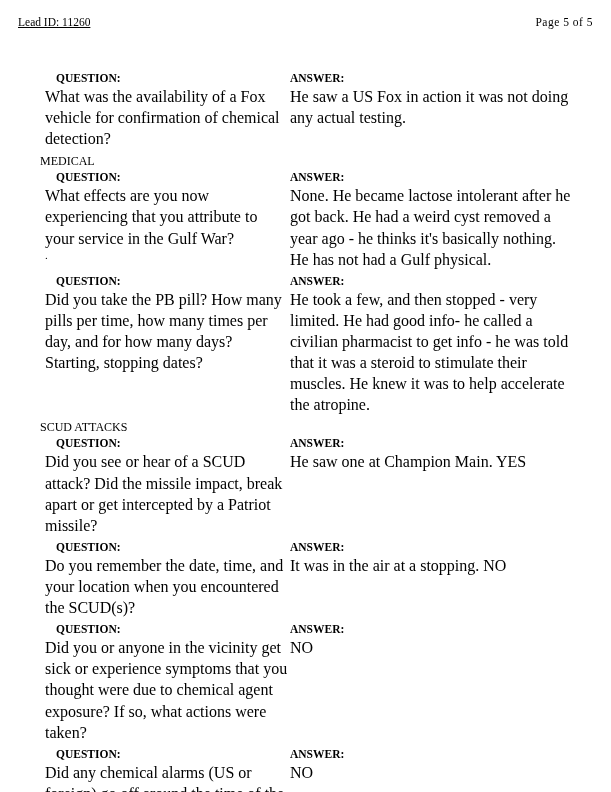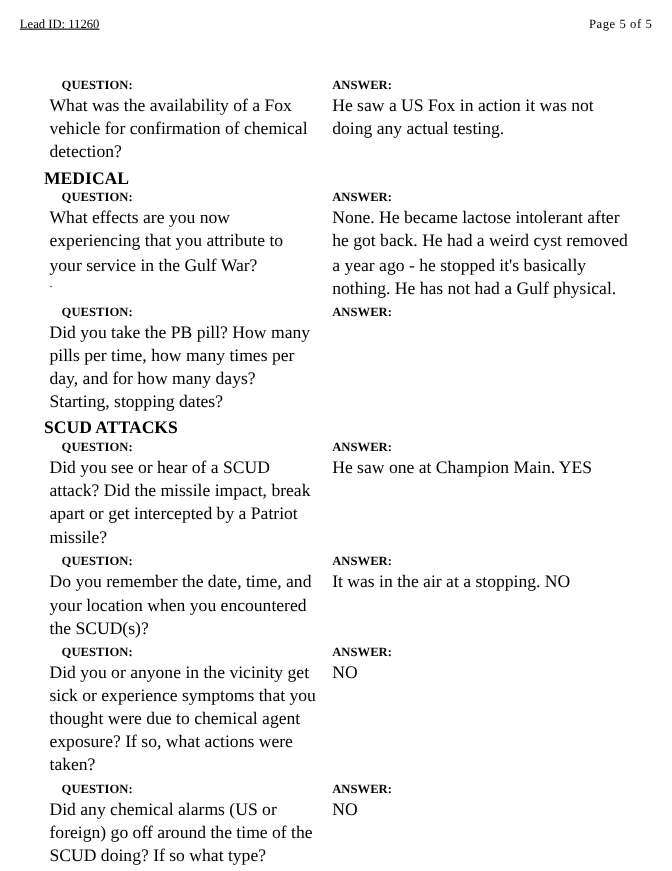--- a/index.html
+++ b/index.html
@@ -28,28 +28,27 @@
     gap: 30px;
   }
   .lead-id {
     text-decoration: underline;
   }
   .page-num { letter-spacing: 0.5px; }
 
   
   .qa-area { margin-top: 44px; }
   .section-title {
-    font-weight: bold;
-    font-size: 16px;
+    font-weight: normal;
+    font-size: 12px;
     margin: 5px 0 2px 0;
   }
   .qa-block {
     display: grid;
     grid-template-columns: 250px 1fr;
-    column-gap: 12px;
     margin-bottom: 5px;
   }
   .q-col, .a-col { min-width: 0; }
   .q-label, .a-label {
     font-weight: bold;
     font-size: 11.5px;
   }
   .q-label { margin-left: 16px; }
   .q-text, .a-text {
     font-size: 16px;
@@ -107,31 +106,32 @@
 
     <div class="section-title">MEDICAL</div>
     <div class="qa-block">
       <div class="q-col">
         <div class="q-label">QUESTION:</div>
         <div class="q-text">What effects are you now experiencing that you attribute to your service in the Gulf War?</div>
         <div class="q-note">.</div>
       </div>
       <div class="a-col">
         <div class="a-label">ANSWER:</div>
-        <div class="a-text">None.  He became lactose intolerant after he got back.  He had a weird cyst removed a year ago - he stopped it's basically nothing.  He has not had a Gulf physical.</div>
+        <div class="a-text">None.  He became lactose intolerant after he got back.  He had a weird cyst removed a year ago - he thinks it's basically nothing.  He has not had a Gulf physical.</div>
       </div>
     </div>
 
     <div class="qa-block">
       <div class="q-col">
         <div class="q-label">QUESTION:</div>
         <div class="q-text">Did you take the PB pill?  How many pills per time, how many times per day, and for how many days?  Starting, stopping dates?</div>
       </div>
       <div class="a-col">
         <div class="a-label">ANSWER:</div>
+        <div class="a-text">He took a few, and then stopped - very limited.  He had good info- he called a civilian pharmacist to get info - he was told that it was a steroid to stimulate their muscles.  He knew it was to help accelerate the atropine.</div>
       </div>
     </div>
 
     <div class="section-title">SCUD ATTACKS</div>
     <div class="qa-block">
       <div class="q-col">
         <div class="q-label">QUESTION:</div>
         <div class="q-text">Did you see or hear of a SCUD attack?  Did the missile impact, break apart or get intercepted by a Patriot missile?</div>
       </div>
       <div class="a-col">

